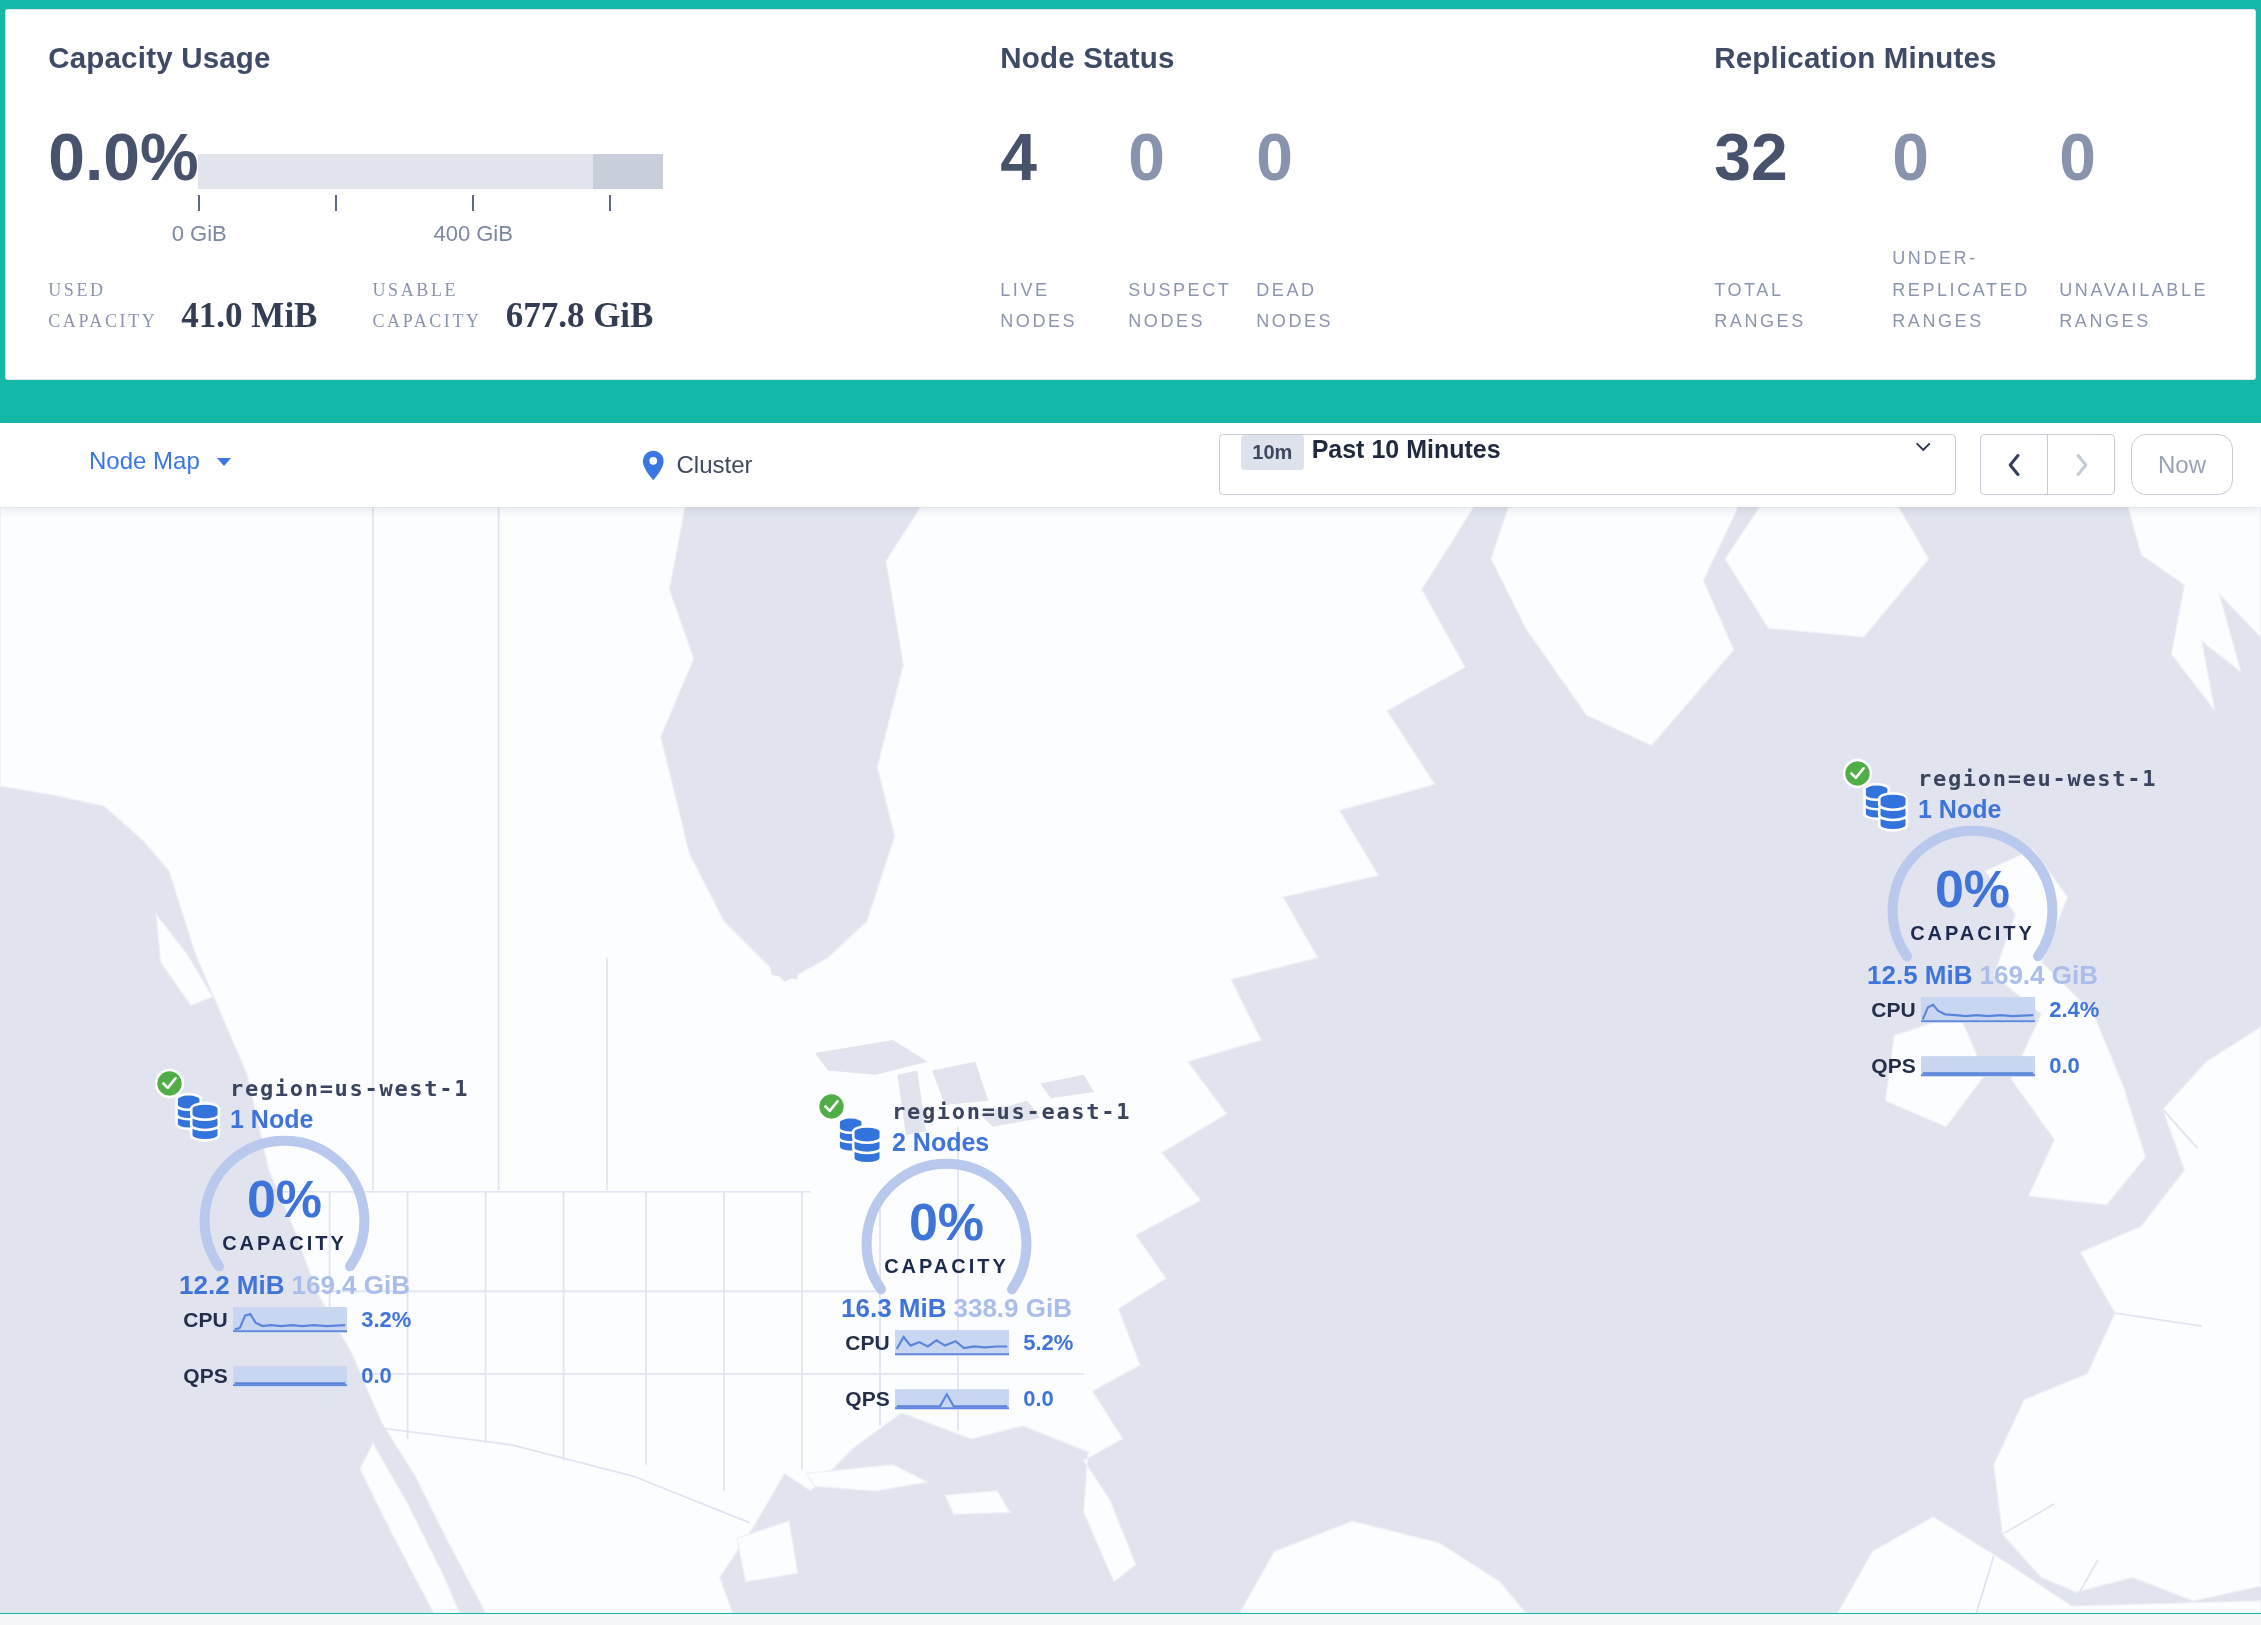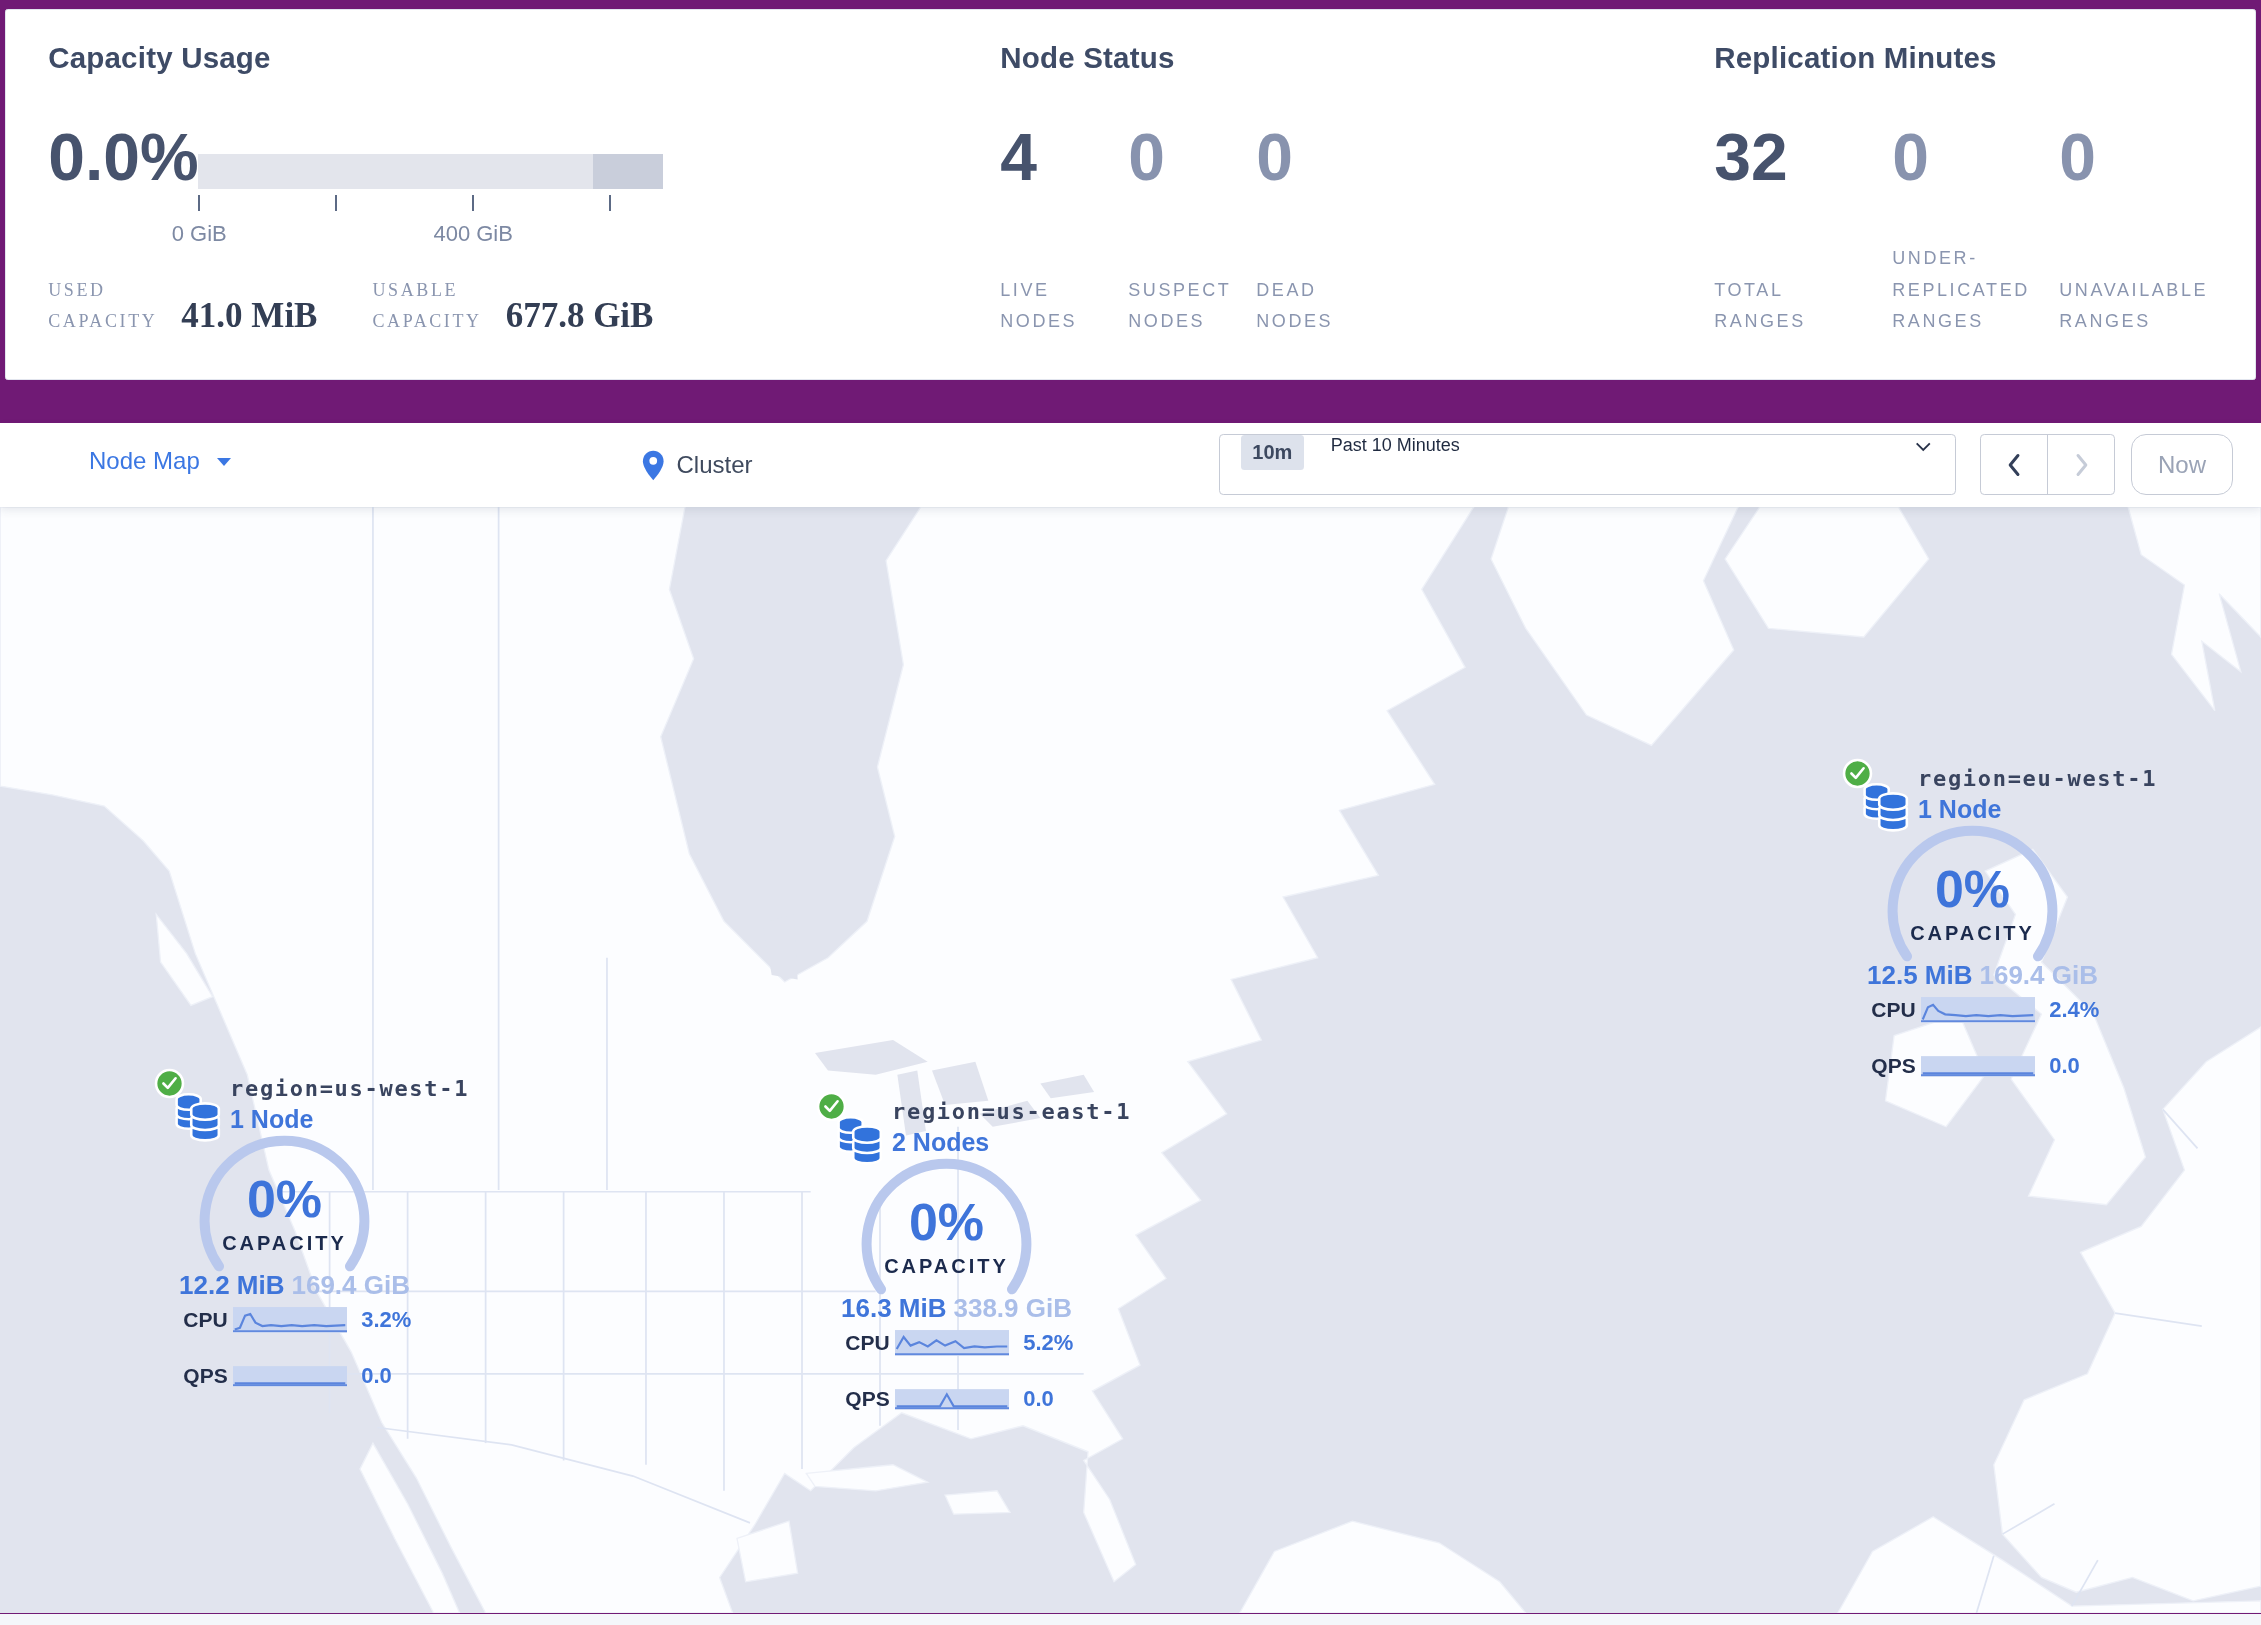--- a/index.html
+++ b/index.html
@@ -1,17 +1,17 @@
 <!DOCTYPE html>
 <html style="font-size:14px"><head>
 <meta charset="utf-8">
 <style>
   * { margin:0; padding:0; box-sizing:border-box; }
   html,body { width:2261px; height:1626px; background:#f4f6fa; font-family:"Liberation Sans","DejaVu Sans",sans-serif; overflow:hidden; }
-  .screen { position:absolute; inset:0; background:#701a75; }
+  .screen { position:absolute; inset:0; background:#14b8a6; }
 
   
   .stats-card { position:absolute; left:5.2px; right:5.2px; top:8.7px; height:371px; background:#ffffff; border:0.9px solid #e2e5ee; border-radius:2.6px; }
   .panel { position:absolute; top:0; height:371px; }
   .panel-capacity { left:42px; width:936px; }
   .panel-nodes { left:994px; width:659px; }
   .panel-repl { left:1708px; width:538px; }
   .panel h2 { position:absolute; top:31px; left:0; font-size:29.5px; font-weight:700; color:#3e4b66; letter-spacing:0.2px; }
 
   .big-number { font-size:66px; font-weight:700; color:#47536d; line-height:1; }
@@ -43,21 +43,21 @@
 
   
   .toolbar { position:absolute; left:0; top:423px; width:2261px; height:84px; background:#ffffff; box-shadow:0 3.5px 8.7px rgba(60,70,100,.12); z-index:5; }
   .view-dropdown { position:absolute; left:42px; top:0; height:76px; display:flex; align-items:center; cursor:pointer;margin-left:47px; }
   .view-dropdown .vd-label { font-size:24px; color:#3b77e3; font-weight:500; }
   .caret-down { width:0; height:0; border-left:7px solid transparent; border-right:7px solid transparent; border-top:8.7px solid #3b77e3; margin-left:17.3px; margin-top:2.6px; }
   .breadcrumb { position:absolute; left:642px; top:0; height:84px; display:flex; align-items:center; }
   .breadcrumb .bc-label { font-size:24px; color:#3f4a5e; margin-left:12px; }
   .time-picker { position:absolute; left:1219px; top:11.3px; width:737px; height:61px; border:0.9px solid #c6cbd6; border-radius:4.3px; background:#fff; display:flex; align-items:flex-start; padding:0 21px; cursor:pointer; }
   .time-badge { background:#dde2ec; border-radius:3.5px; padding:6px 11.3px; font-size:20px; font-weight:700; color:#3d4960; }
-  .time-label { margin-left:27px; font-size:18px; font-weight:400; color:#1f2a40; }
+  .time-label { margin-left:8px; font-size:25px; font-weight:700; color:#1f2a40; }
   .time-chevron { margin-left:auto; }
   .time-arrows { position:absolute; left:1980px; top:11.3px; width:135px; height:61px; border:0.9px solid #c6cbd6; border-radius:4.3px; background:#fff; display:flex; }
   .arrow-btn { flex:1; display:flex; align-items:center; justify-content:center; background:none; border:none; cursor:pointer; }
   .arrow-btn.prev { border-right:0.9px solid #c6cbd6; }
   .now-btn { position:absolute; left:2131px; top:11.3px; width:102px; height:61px; border:0.9px solid #c6cbd6; border-radius:15px; background:#fff; font-size:24px; color:#9aa3b6; font-family:inherit; cursor:pointer; }
 
   
   .map { position:absolute; left:0; top:507px; width:2261px; height:1106px; background:#e1e4ee; overflow:hidden; }
   .map svg.world { position:absolute; inset:0; }
   .bottom-strip { position:absolute; left:0; top:1614px; width:2261px; height:12px; background:#f4f6fa; }

